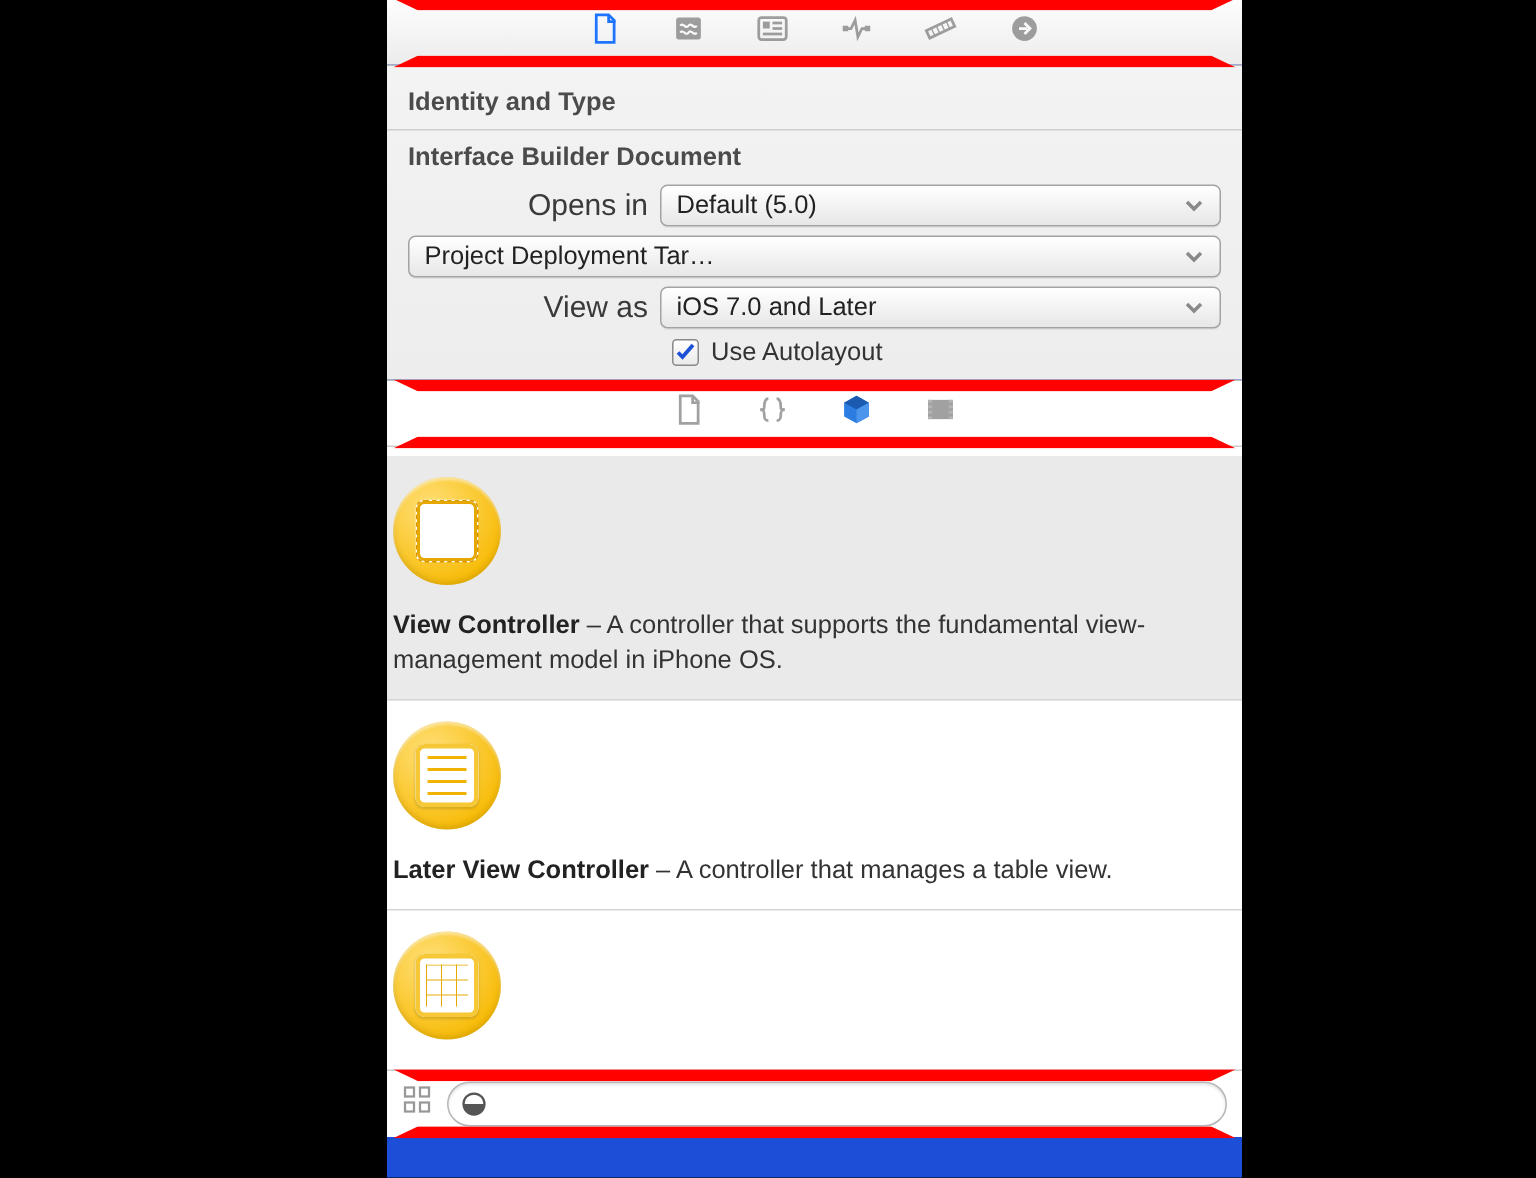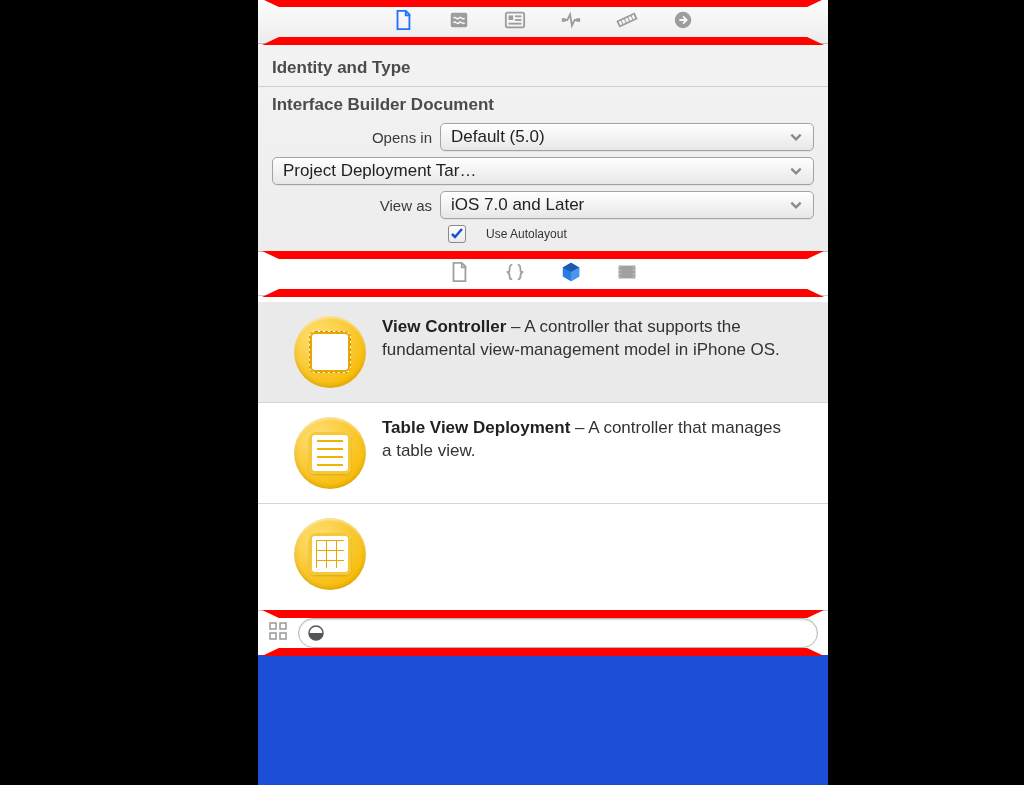--- a/index.html
+++ b/index.html
@@ -33,53 +33,53 @@
   .tabicon.active { opacity: 1; }
   
   .insp {
     background: linear-gradient(#f3f3f3,#ededed);
     border-bottom: 1px solid #bbb;
     padding: 10px 14px 6px 14px;
   }
   .sect-title { font-weight: bold; font-size: 17px; color: #4b4b4b; margin: 4px 0 8px 0; }
   .hr { height:1px; background:#cfcfcf; margin: 0 -14px 8px -14px; }
   .row { display:flex; align-items:center; margin: 6px 0; }
-  .rowlbl { flex: 0 0 168px; text-align:right; font-size:15px; color:#3a3a3a; padding-right: 8px; }
+  .rowlbl { flex: 0 0 168px; text-align:right; font-size:20px; color:#3a3a3a; padding-right: 8px; }
   .dd {
     flex: 1 1 auto;
     background: linear-gradient(#ffffff,#e7e7e7);
     border: 1px solid #a3a3a3; border-radius: 5px;
     height: 28px; font-size:17px; color:#222;
     display:flex; align-items:center; justify-content:space-between;
     padding: 0 10px;
     box-shadow: inset 0 1px 0 #fff, 0 1px 0 rgba(0,0,0,.05);
   }
   .dd .ddarrow { width:14px; height:14px; opacity:.6; }
   .chkrow { display:flex; align-items:center; padding-left: 176px; margin-top:6px; margin-bottom:2px; }
   .chk {
     width:18px; height:18px; border:1px solid #8a8a8a; border-radius:3px;
     background: linear-gradient(#fff,#eaeaea); margin-right:8px;
     display:flex; align-items:center; justify-content:center;
     box-shadow: inset 0 1px 0 #fff;
   }
   .chkmark { width:14px; height:14px; }
-  .chklab { font-size:12px; color:#333;margin-left:12px; }
+  .chklab { font-size:17px; color:#333; }
 
   
   .libbar-hl { position: relative; margin-top: 0; }
   .libbar-hl .red-top { top: -1px; height: 8px; left:4px; right:4px; }
   .libbar-hl .red-bot { bottom: -1px; height: 8px; left:4px; right:4px; }
   .libbar {
     background: #fff; height: 44px;
     display:flex; align-items:center; justify-content:center; gap: 34px;
     border-top: 0; border-bottom:1px solid #ccc;
   }
   
   .lib { background:#fff; padding: 6px 0; border-bottom: 1px solid #ccc; }
-  .libitem { display:flex; gap:16px; padding: 14px 36px; border-bottom:1px solid #d5d5d5; }
+  .libitem { display:flex; gap:16px; padding: 14px 4px; border-bottom:1px solid #d5d5d5;flex-direction:column; }
   .libitem:first-child { background:#eaeaea; }
   .libitem:last-child { border-bottom:none; }
   .objicon {
     width:72px; height:72px; border-radius:50%;
     background: radial-gradient(circle at 35% 30%, #ffe07a 0%, #f7b900 80%);
     display:flex; align-items:center; justify-content:center;
     box-shadow: inset 0 -2px 4px rgba(0,0,0,.12), inset 0 2px 2px rgba(255,255,255,.5);
     flex-shrink:0;
   }
   .objicon .inner {
@@ -269,21 +269,21 @@
     <div class="libitem">
       <div class="objicon">
           <div class="inner dashed"></div>
         </div>
       <div class="libtext"><b>View Controller</b><span> – A controller that supports the fundamental view-management model in iPhone OS.</span></div>
     </div>
     <div class="libitem">
       <div class="objicon">
           <div class="inner lines"></div>
         </div>
-      <div class="libtext"><b>Table View Deployment</b><span> – A controller that manages a table view.</span></div>
+      <div class="libtext"><b>Later View Controller</b><span> – A controller that manages a table view.</span></div>
     </div>
     <div class="libitem">
       <div class="objicon">
           <div class="inner grid"></div>
         </div>
     </div>
   </div>
 
   <div class="filt-hl">
     <div class="red-top"></div>

